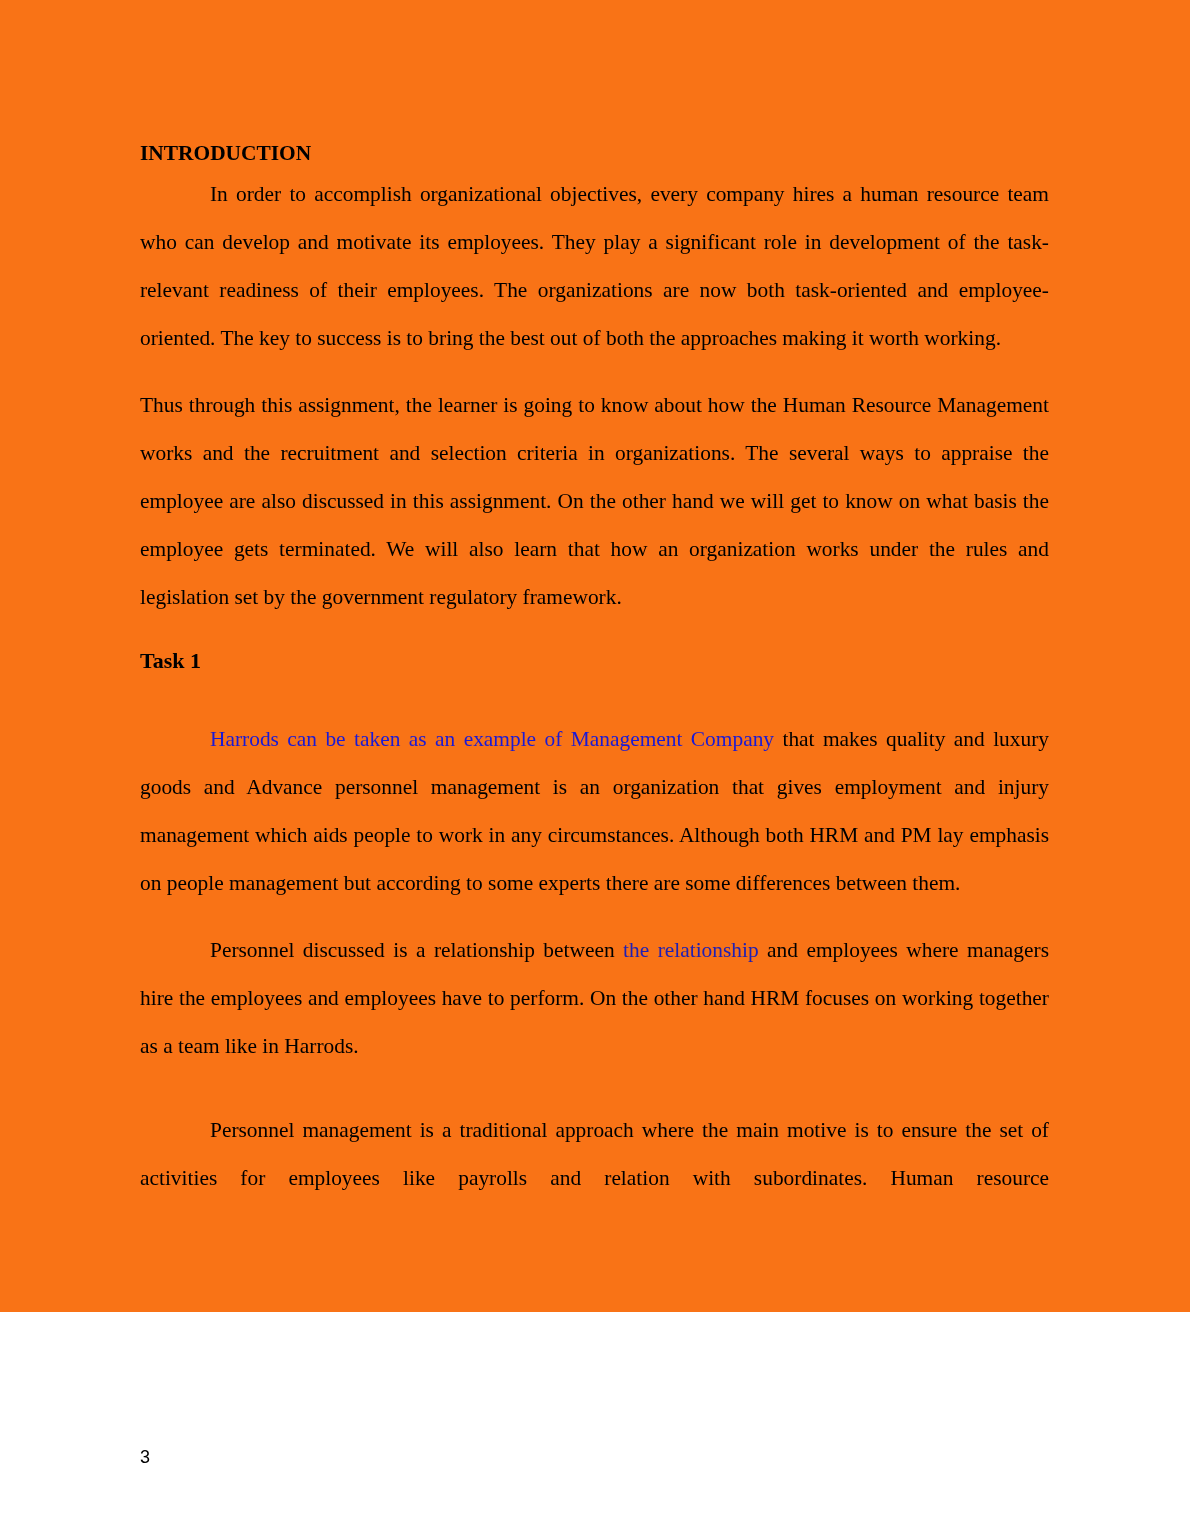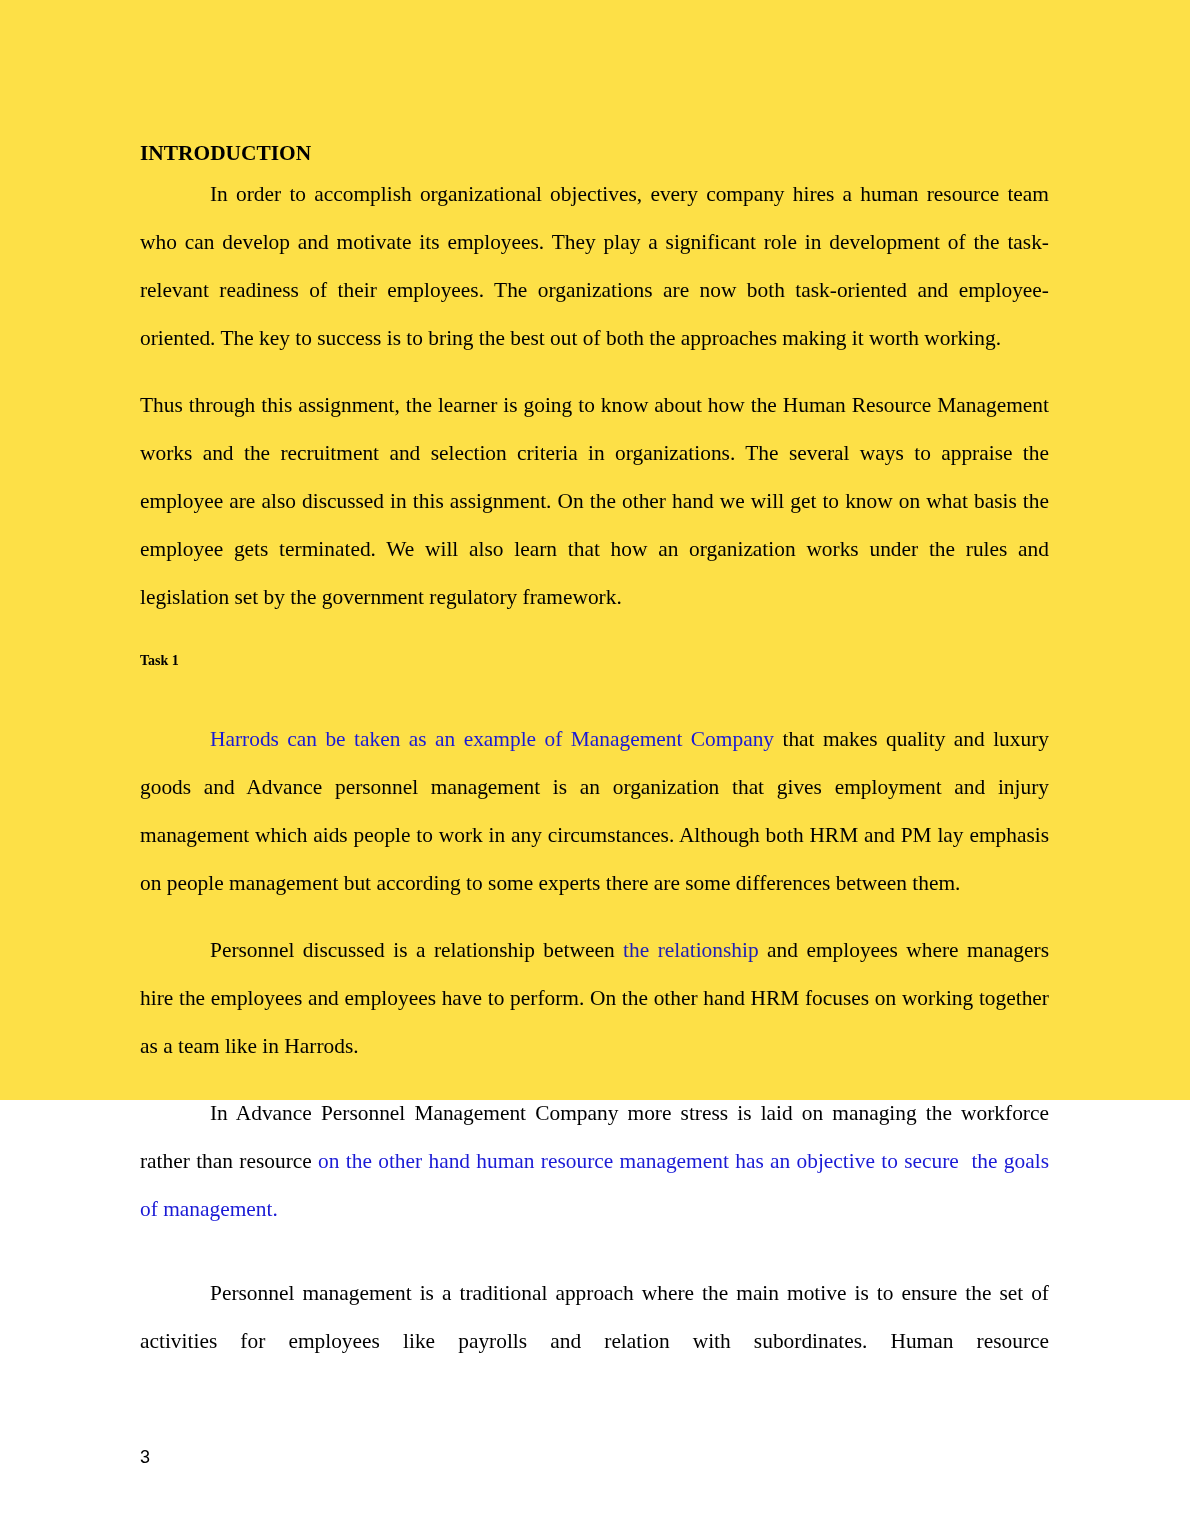--- a/index.html
+++ b/index.html
@@ -1,19 +1,19 @@
 <!DOCTYPE html>
 <html><head>
   <meta charset="utf-8">
   <style>
     html, body { margin: 0; padding: 0; background: #ffffff; }
     body { width: 1190px; height: 1540px; position: relative; overflow: hidden; }
     .page {
-      position: absolute; left: 0; top: 0; width: 1190px; height: 1100px;
-      background: #fde047;
+      position: absolute; left: 0; top: 0; width: 1190px; height: 1312px;
+      background: #f97316;
       font-family: "Liberation Serif", serif;
       color: #000000;
       font-size: 21.4px;
     }
     .content {
       position: absolute; left: 140px; top: 138px; width: 909px;
     }
     .heading {
       font-weight: bold; margin: 0; line-height: 30px; height: 30px;
     }
@@ -36,27 +36,26 @@
 
 <div class="page">
   <div class="content">
 
     <h1 class="heading" style="font-size:21.4px;margin-top:0;">INTRODUCTION</h1>
 
     <p class="para indent" style="margin-top:2px;">In order to accomplish organizational objectives, every company hires a human resource team who can develop and motivate its employees. They play a significant role in development of the task-relevant readiness of their employees. The organizations are now both task-oriented and employee-oriented. The key to success is to bring the best out of both the approaches making it worth working.</p>
 
     <p class="para" style="margin-top:19px;">Thus through this assignment, the learner is going to know about how the Human Resource Management works and the recruitment and selection criteria in organizations. The several ways to appraise the employee are also discussed in this assignment. On the other hand we will get to know on what basis the employee gets terminated. We will also learn that how an organization works under the rules and legislation set by the government regulatory framework.</p>
 
-    <h2 class="heading" style="font-size:14px;margin-top:25px;">Task 1</h2>
+    <h2 class="heading" style="font-size:22px;margin-top:25px;">Task 1</h2>
 
 
     <p class="para indent" style="margin-top:39px;"><span class="blue">Harrods can be taken as an example of Management Company</span><span> that makes quality and luxury goods and Advance personnel management is an organization that gives employment and injury management which aids people to work in any circumstances. Although both HRM and PM lay emphasis on people management but according to some experts there are some differences between them.</span></p>
 
     <p class="para indent" style="margin-top:19px;"><span>Personnel discussed is a relationship between </span><span class="blue-dark">the relationship</span><span> and employees where managers hire the employees and employees have to perform. On the other hand HRM focuses on working together as a team like in Harrods.</span></p>
 
-    <p class="para indent" style="margin-top:19px;"><span>In Advance Personnel Management Company more stress is laid on managing the workforce rather than resource </span><span class="blue" style="white-space:pre-wrap;">on the other hand human resource management has an objective to secure  the goals of management.</span></p>
 
     <p class="para indent" style="margin-top:36px;text-align-last:justify;">Personnel management is a traditional approach where the main motive is to ensure the set of activities for employees like payrolls and relation with subordinates. Human resource</p>
 
   </div>
 
   <div class="page-number">3</div>
 </div>
 
 </body></html>

